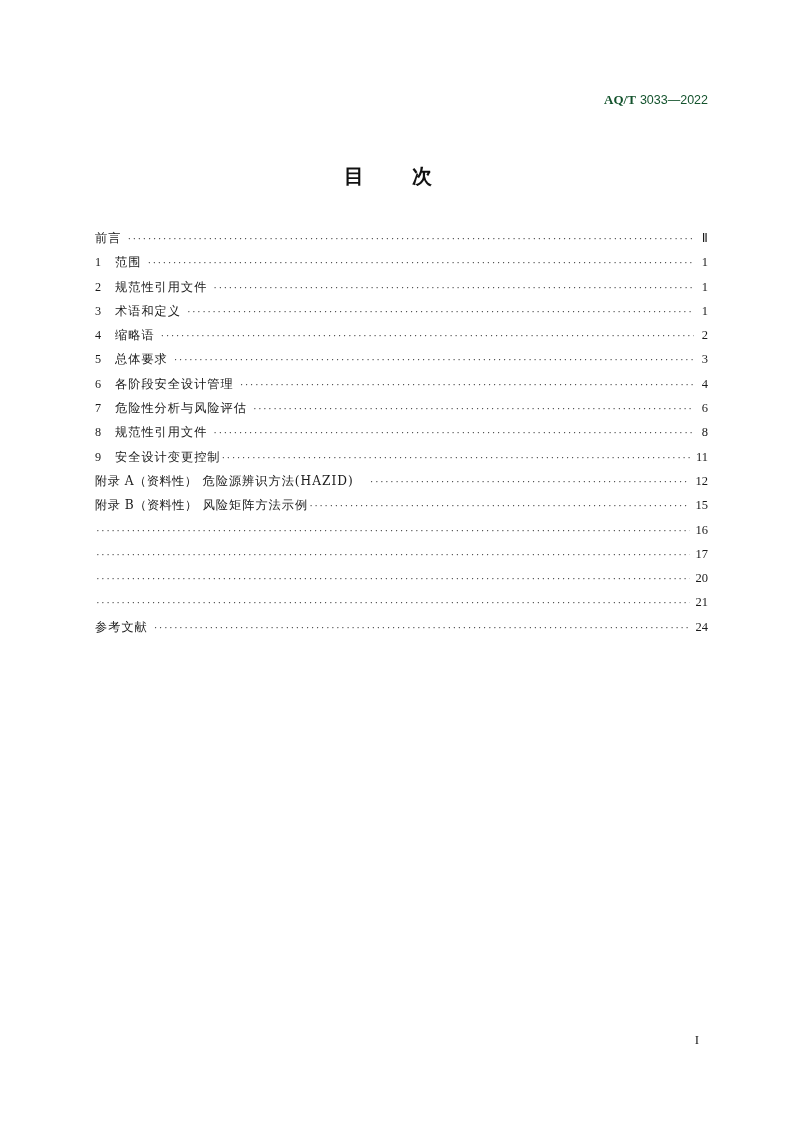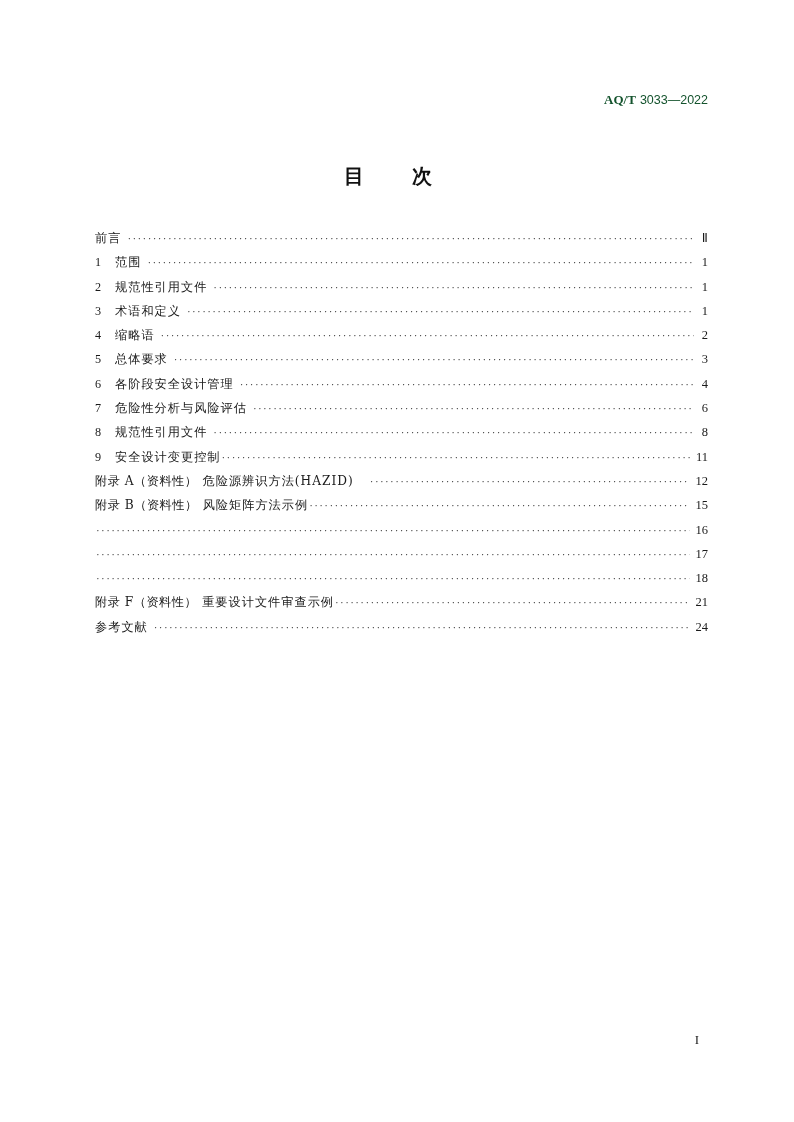--- a/index.html
+++ b/index.html
@@ -97,24 +97,23 @@
     <div class="toc-row">
       <span class="leader tight">··························································································································</span>
       <span class="page">16</span>
     </div>
     <div class="toc-row">
       <span class="leader tight">··························································································································</span>
       <span class="page">17</span>
     </div>
     <div class="toc-row">
       <span class="leader tight">··························································································································</span>
-      <span class="page">18</span>
+      <span class="page">20</span>
     </div>
     <div class="toc-row">
-      <span class="label"><span class="app">附录 F（资料性）</span><span class="app-title">重要设计文件审查示例</span></span>
       <span class="leader tight">··························································································································</span>
       <span class="page">21</span>
     </div>
     <div class="toc-row">
       <span class="label"><span>参考文献</span></span>
       <span class="leader">··························································································································</span>
       <span class="page">24</span>
     </div>
   </div>
 

